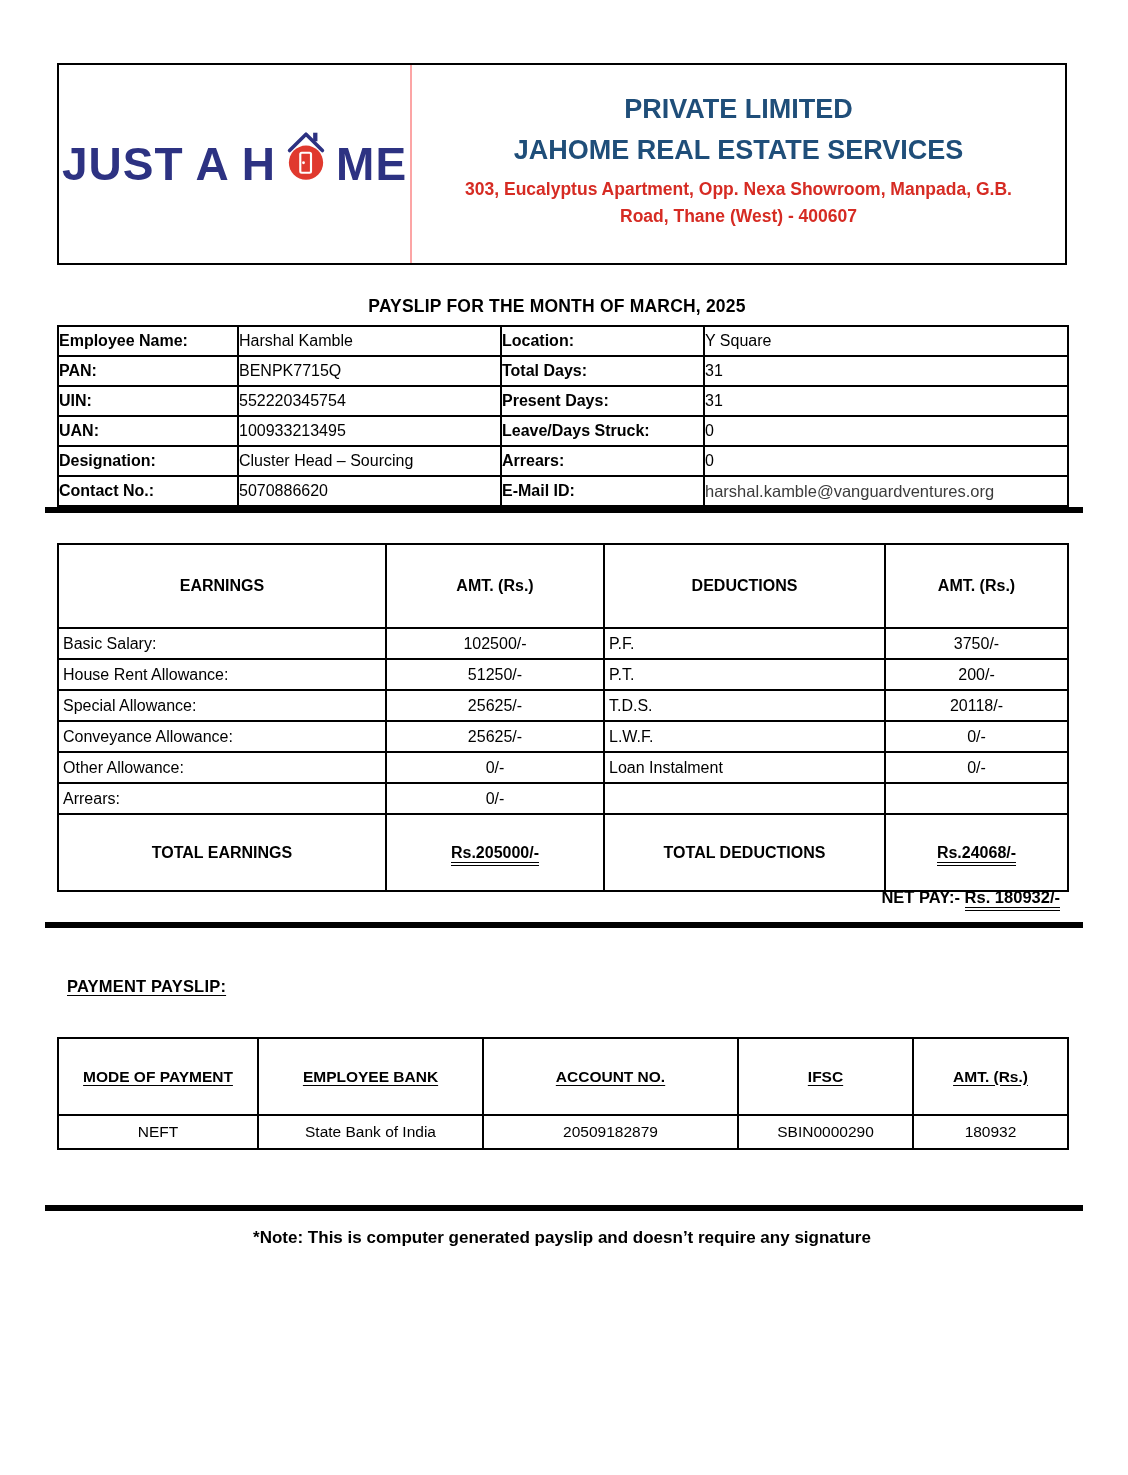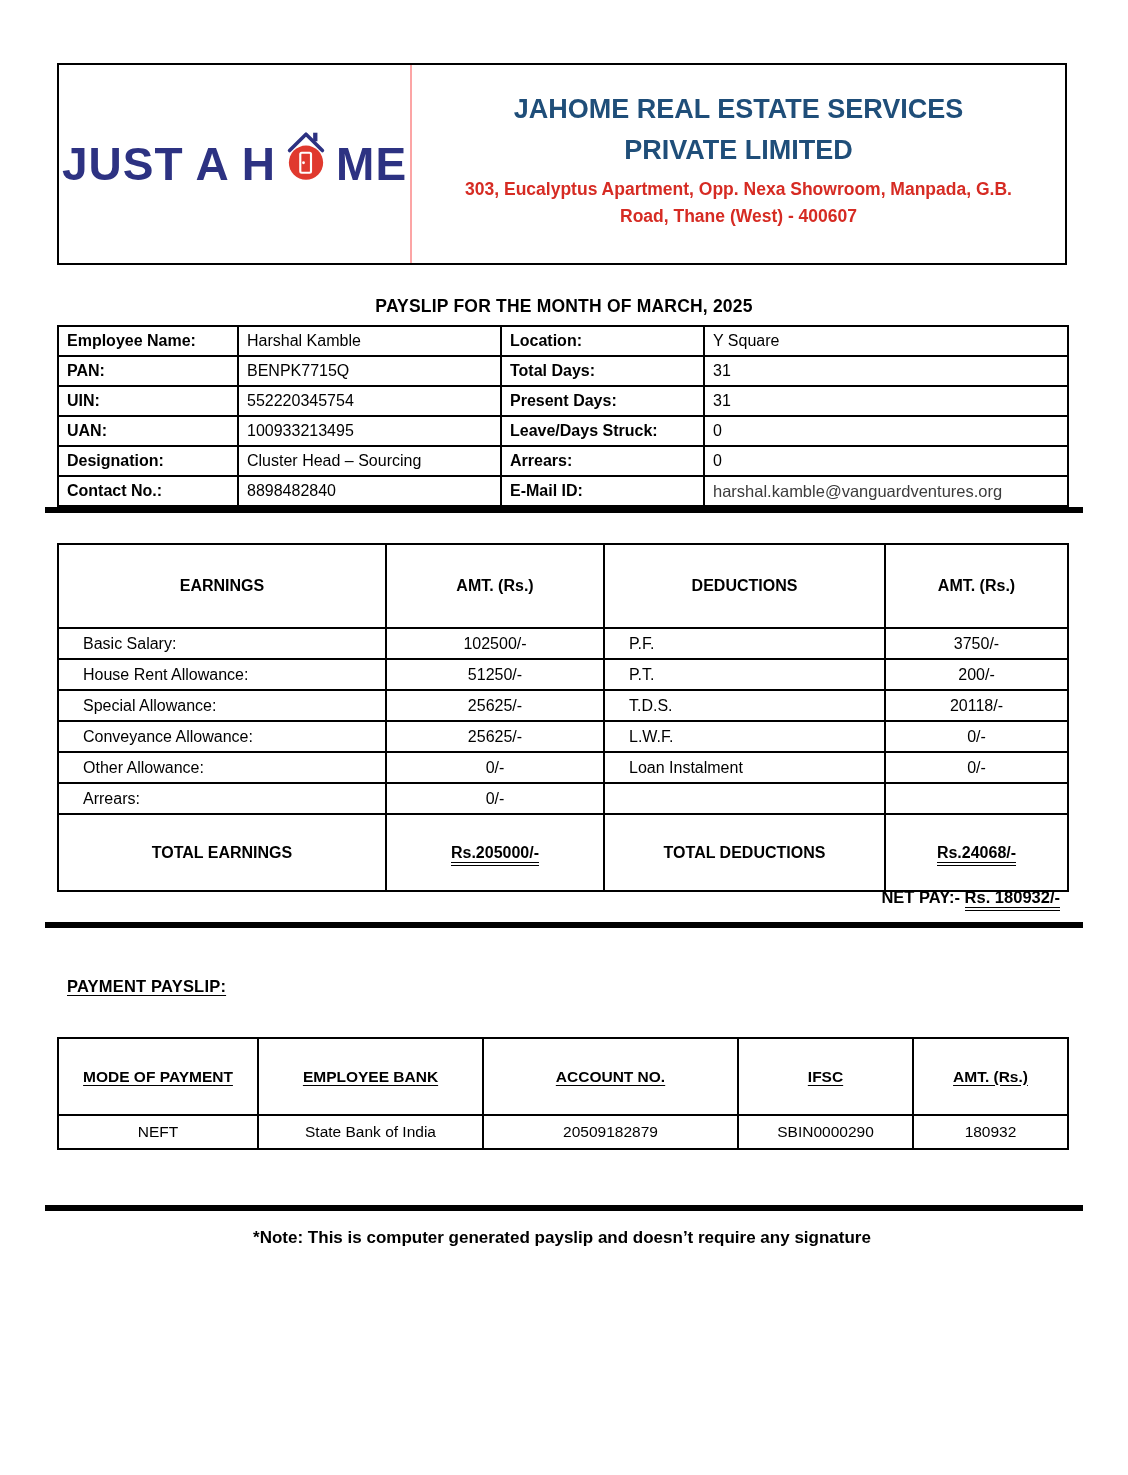--- a/index.html
+++ b/index.html
@@ -21,43 +21,43 @@
     display:flex; align-items:center; font-weight:bold; font-size:46px;
     letter-spacing:1px; color:#2d3282; line-height:1;
   }
   .logo .house-o { display:inline-block; overflow:visible; margin:0 2px; }
   .company-cell { flex:1; box-sizing:border-box; text-align:center; padding:24px 28px 0 28px; }
   .company-name { font-weight:bold; font-size:27px; line-height:1.5; color:#1f4e79; }
   .company-address { font-weight:bold; font-size:17.5px; line-height:1.55; color:#d62b23; margin-top:6px; }
 
   
   .payslip-title {
-    position:absolute; left:59px; top:296px; width:1010px; text-align:center;
+    position:absolute; left:52px; top:296px; width:1010px; text-align:center;
     font-weight:bold; font-size:17.5px; letter-spacing:0.2px;
   }
 
   
   .emp-table {
     position:absolute; left:57px; top:325px; width:1010px;
     border-collapse:collapse; table-layout:fixed; font-size:16px;
   }
-  .emp-table td { border:2px solid #000; height:26px; padding:1px 8px; overflow:hidden; white-space:nowrap; }
+  .emp-table td { border:2px solid #000; height:26px; padding:1px 0; overflow:hidden; white-space:nowrap; }
   .emp-table td.lbl { font-weight:bold; }
   .emp-table td.email-val { font-size:16.5px; color:#3c3c3c; }
 
   
   .rule { position:absolute; left:45px; width:1038px; height:6px; background:#000; }
   .rule-1 { top:507px; } .rule-2 { top:922px; } .rule-3 { top:1205px; }
 
   
   .earn-table {
     position:absolute; left:57px; top:543px; width:1010px;
     border-collapse:collapse; table-layout:fixed; font-size:16px;
   }
-  .earn-table td { border:2px solid #000; padding:1px 24px; overflow:hidden; }
+  .earn-table td { border:2px solid #000; padding:1px 4px; overflow:hidden; }
   .earn-table tr.head td { height:80px; font-weight:bold; text-align:center; vertical-align:middle; }
   .earn-table tr.data td { height:27px;border-radius:13px; }
   .earn-table td.amt { text-align:center; }
   .earn-table tr.total td { height:73px; font-weight:bold; text-align:center; vertical-align:middle; }
   .dbl-underline { border-bottom:4px double #000; padding-bottom:1px; }
 
   
   .net-pay {
     position:absolute; top:888px; left:557px; width:503px; text-align:right;
     font-weight:bold; font-size:16.5px;
@@ -97,22 +97,22 @@
           <rect x="38" y="15" width="6" height="12" fill="#2d3282"></rect>
           <circle cx="28" cy="57" r="24" fill="#e0392e"></circle>
           <rect x="20" y="43" width="15" height="28" rx="2" fill="none" stroke="#ffffff" stroke-width="3"></rect>
           <circle cx="24.5" cy="57" r="2" fill="#ffffff"></circle>
         </svg>
           <span>ME</span>
       </div>
     </div>
     <div class="company-cell">
       <div class="company-name">
+        <div>PRIVATE LIMITED</div>
         <div>JAHOME REAL ESTATE SERVICES</div>
-        <div>PRIVATE LIMITED</div>
       </div>
       <div class="company-address">
         <div>303, Eucalyptus Apartment, Opp. Nexa Showroom, Manpada, G.B.</div>
         <div>Road, Thane (West) - 400607</div>
       </div>
     </div>
   </div>
 
   <div class="payslip-title">PAYSLIP FOR THE MONTH OF MARCH, 2025</div>
 
@@ -149,21 +149,21 @@
         <td>0</td>
       </tr>
       <tr>
         <td class="lbl">Designation:</td>
         <td>Cluster Head – Sourcing</td>
         <td class="lbl">Arrears:</td>
         <td>0</td>
       </tr>
       <tr>
         <td class="lbl">Contact No.:</td>
-        <td>8898482840</td>
+        <td>5070886620</td>
         <td class="lbl">E-Mail ID:</td>
         <td class="email-val">harshal.kamble@vanguardventures.org</td>
       </tr>
     </tbody>
   </table>
 
   <div class="rule rule-1"></div>
 
   <table class="earn-table">
     <colgroup>

